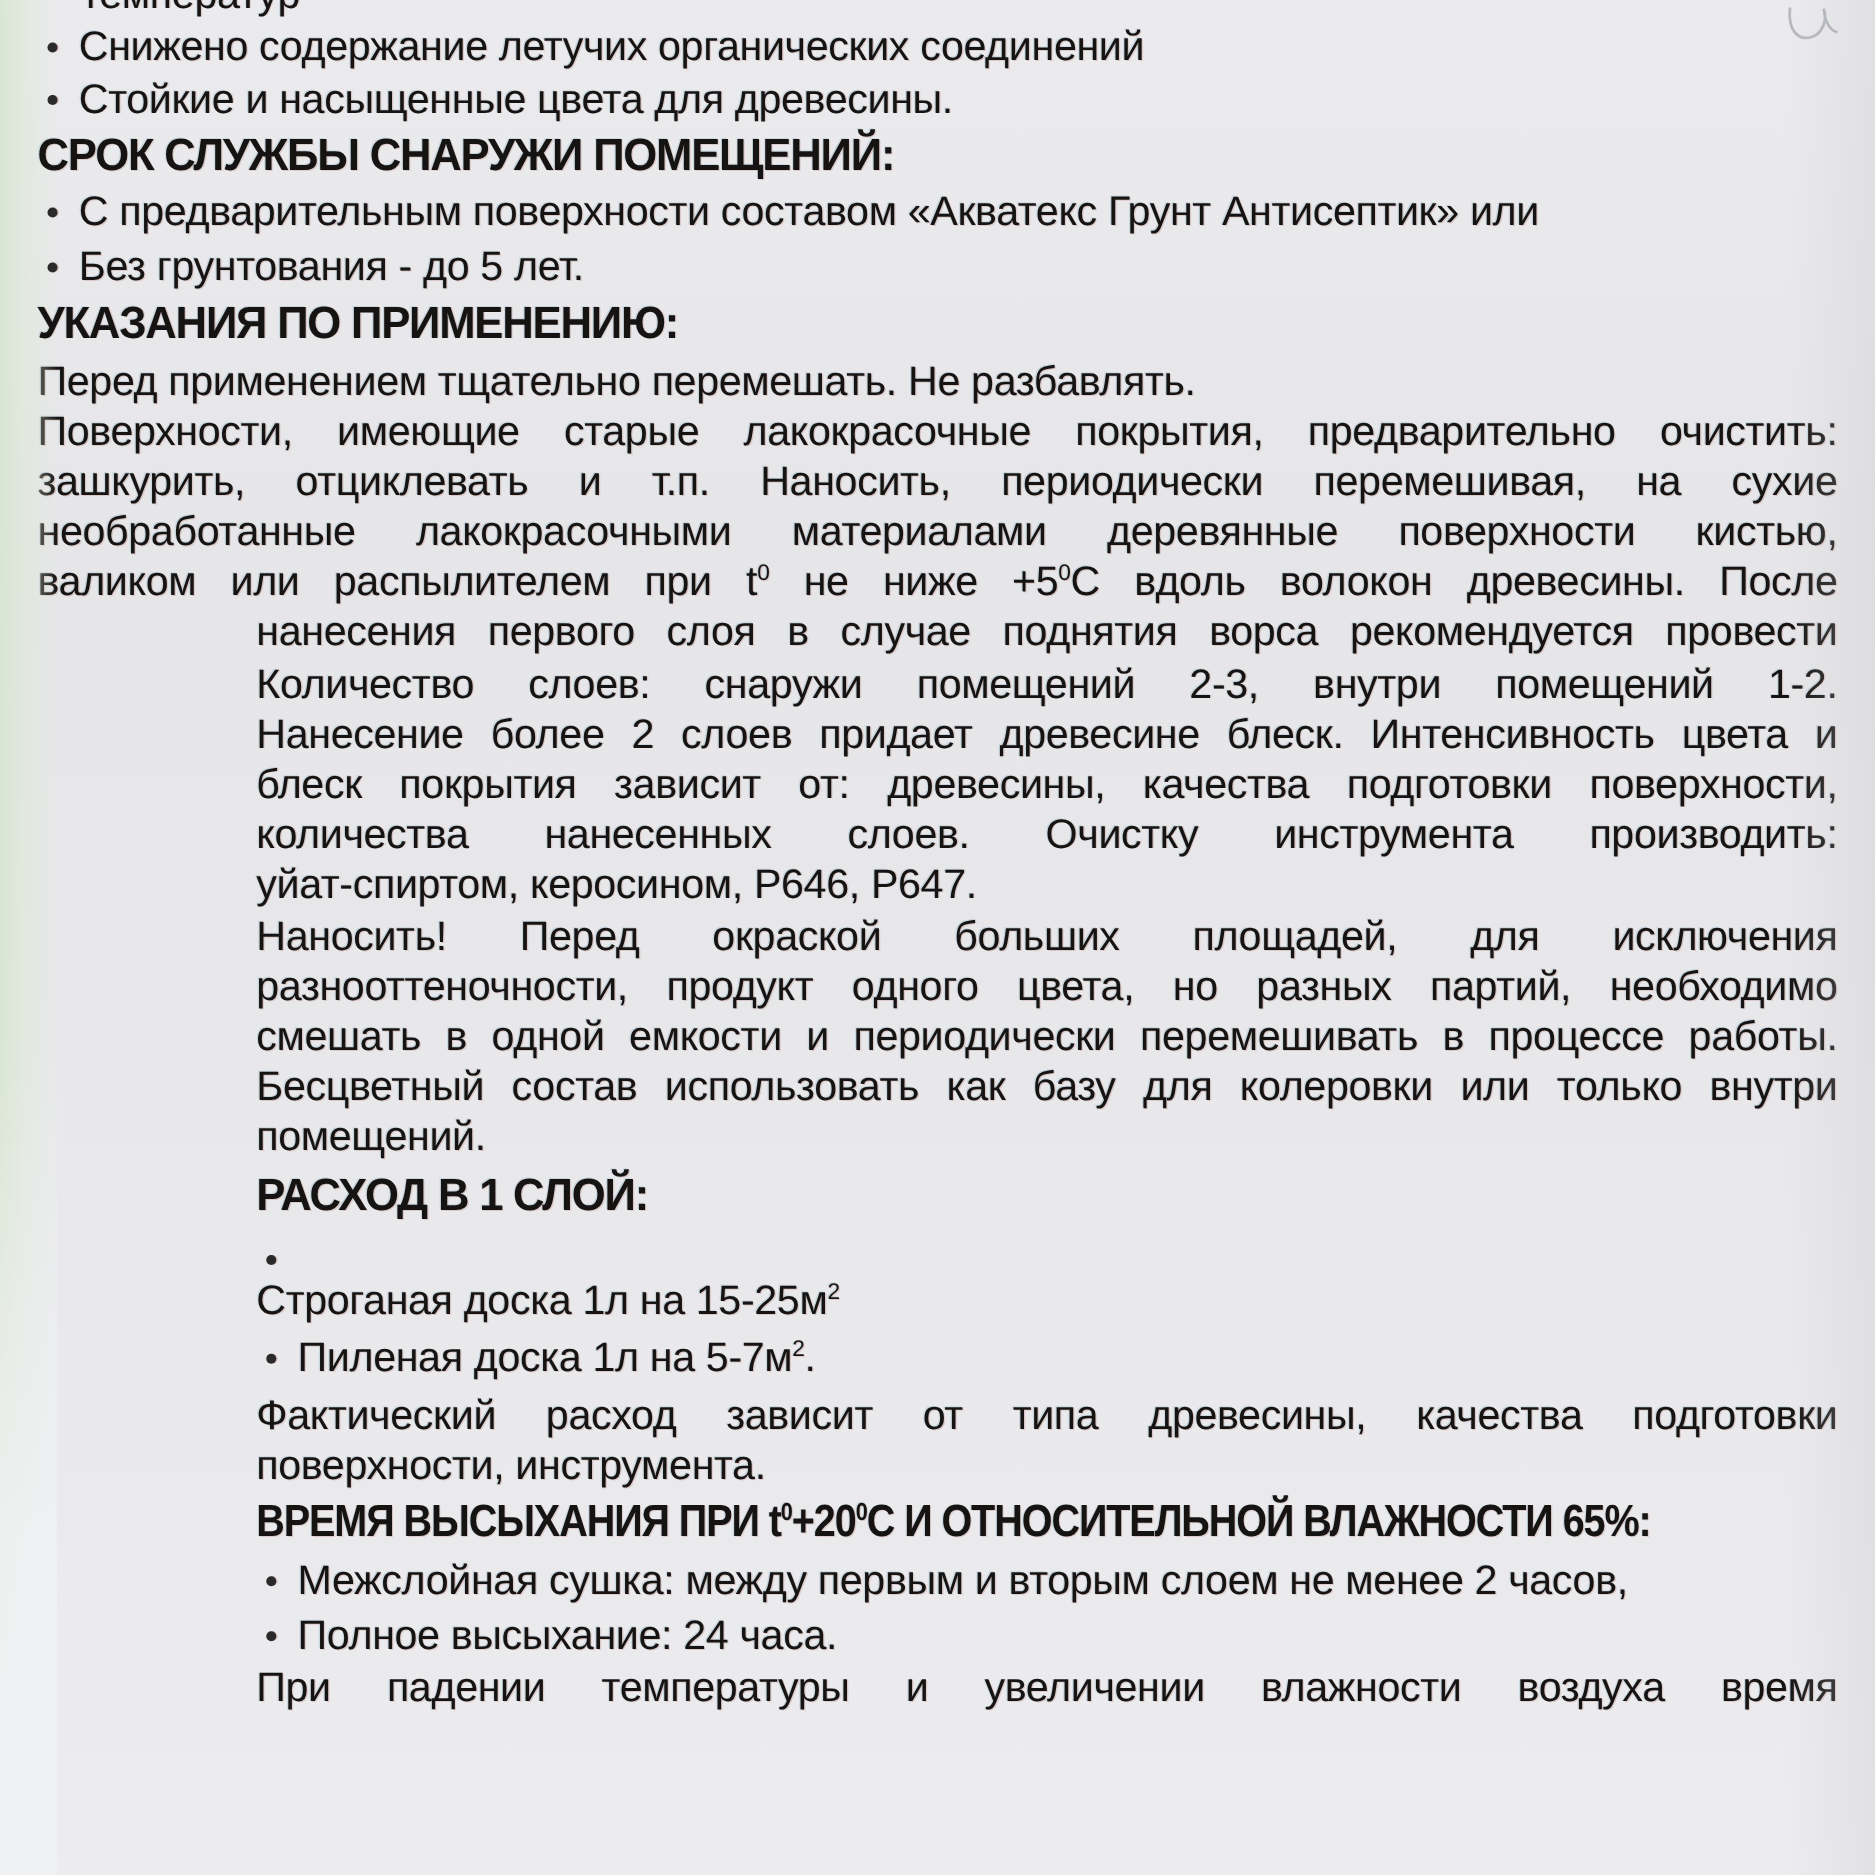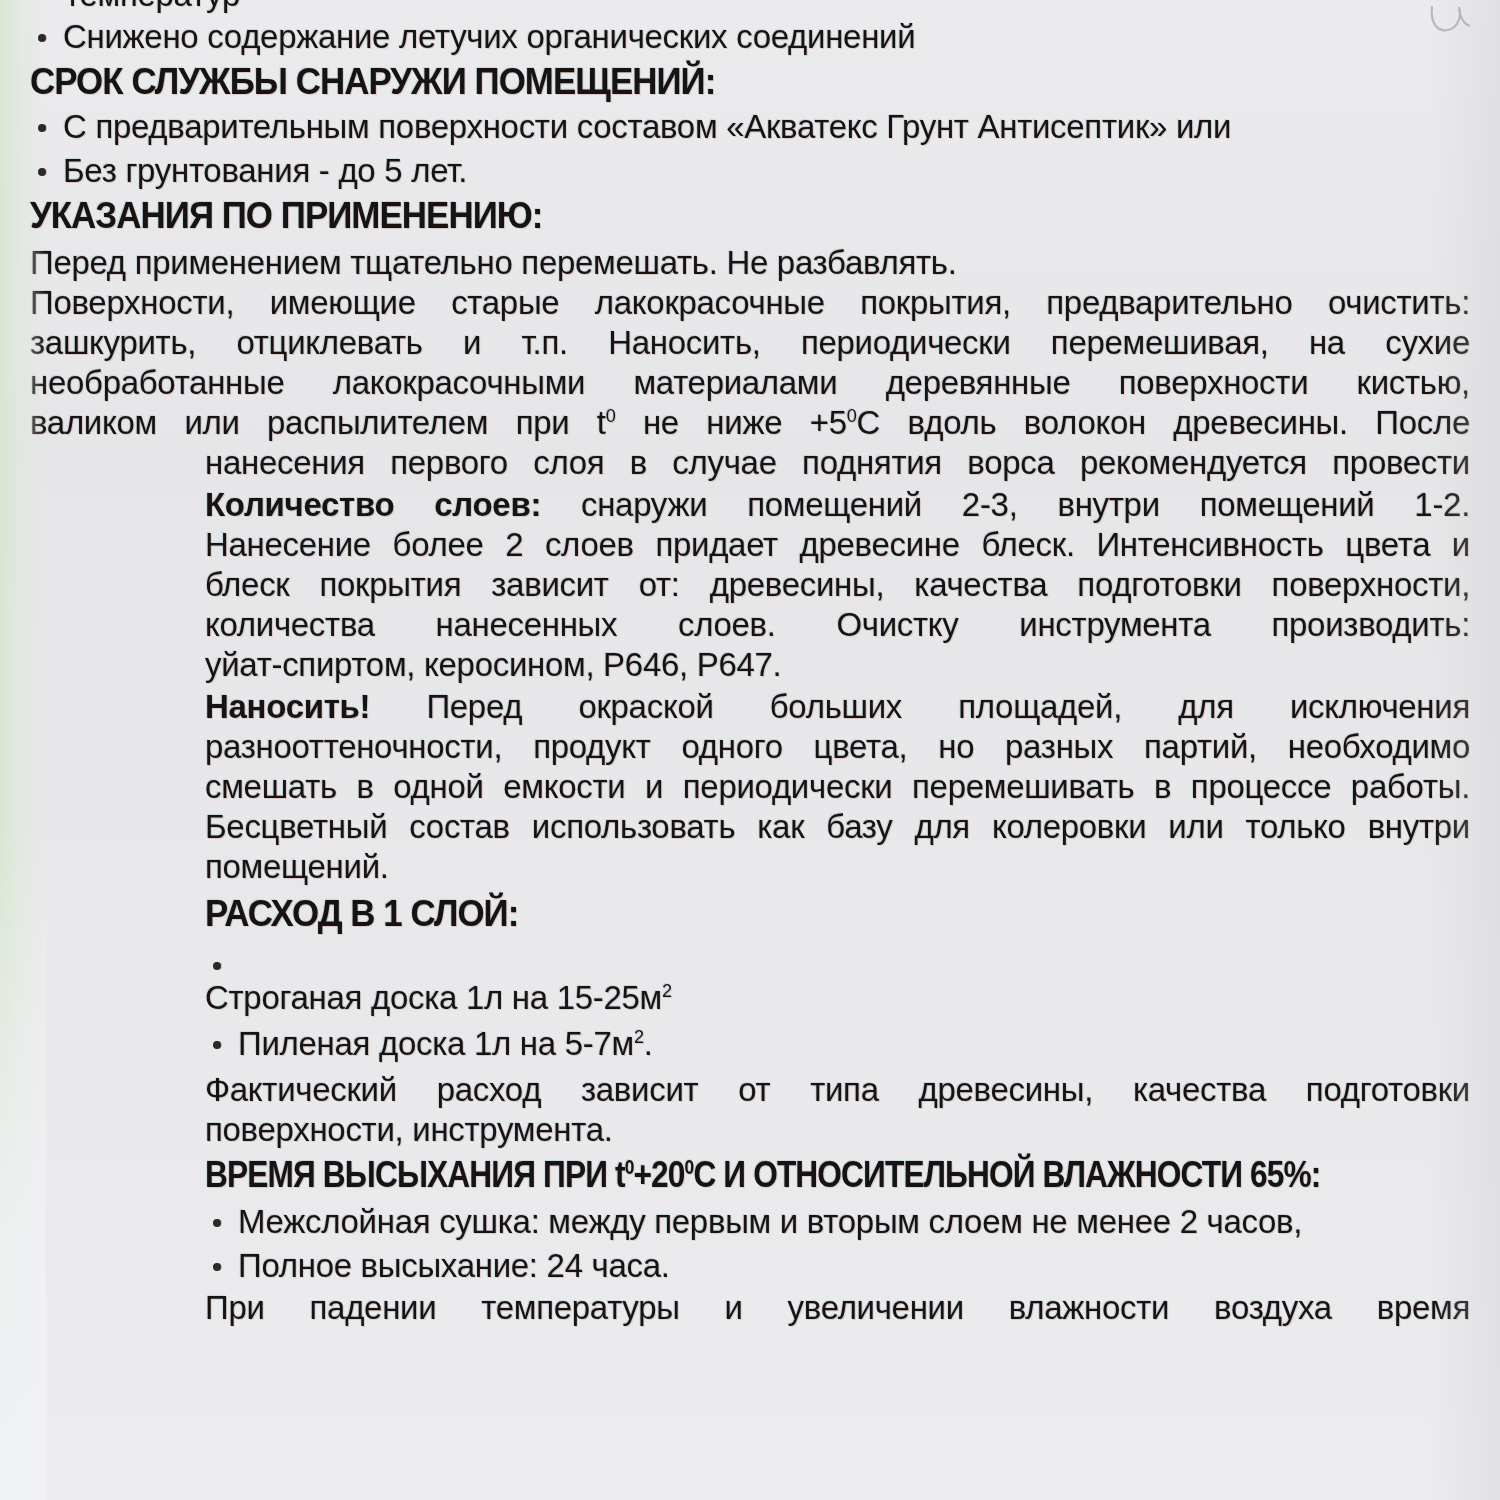--- a/index.html
+++ b/index.html
@@ -36,21 +36,21 @@
   .txt{position:relative;font-size:33px;line-height:40px;letter-spacing:-.3px;
     text-shadow:1px .6px 0 rgba(150,35,25,.16),-1px -.6px 0 rgba(10,100,150,.14);}
   .colA{padding:0 30px 0 30px;}
   .colB{padding:0 30px 0 205px;}
 
   .line{min-height:40px;}
   .j{text-align:justify;text-align-last:justify;}
   .hd{font-weight:700;font-size:36px;line-height:46px;letter-spacing:-1px;white-space:nowrap;
       transform:scaleX(.97);transform-origin:left center;}
   .hd.fit{transform:scaleX(.88);}
-  .b{font-weight:700;}
+  .b{font-weight:400;}
   .sup{font-size:.55em;vertical-align:super;line-height:0;}
 
   .li{display:flex;align-items:flex-start;}
   .dot{flex:0 0 33px;position:relative;height:40px;}
   .dot::before{content:"";position:absolute;left:8px;top:17px;width:8px;height:8px;border-radius:50%;
     background:#2a2a2a;box-shadow:1px 0 0 rgba(150,35,25,.25);}
   .li .t{flex:1 1 auto;}
 
   .cutline{height:15px;overflow:hidden;margin-left:35px;}
   .cutline .inner{margin-top:-25px;display:block;}
@@ -70,20 +70,24 @@
 
   <div class="colA">
 
     <div class="cutline">
       <span class="inner">температур</span>
     </div>
 
     <div class="li mt2">
       <span class="dot"></span>
       <div class="t line">Снижено содержание летучих органических соединений</div>
+    </div>
+    <div class="li mt2">
+      <span class="dot"></span>
+      <div class="t line">Стойкие и насыщенные цвета для древесины.</div>
     </div>
 
     <div class="hd mt2">СРОК СЛУЖБЫ СНАРУЖИ ПОМЕЩЕНИЙ:</div>
 
     <div class="li mt2">
       <span class="dot"></span>
       <div class="t">
         <div class="line">С предварительным поверхности составом «Акватекс Грунт Антисептик» или</div>
       </div>
     </div>

